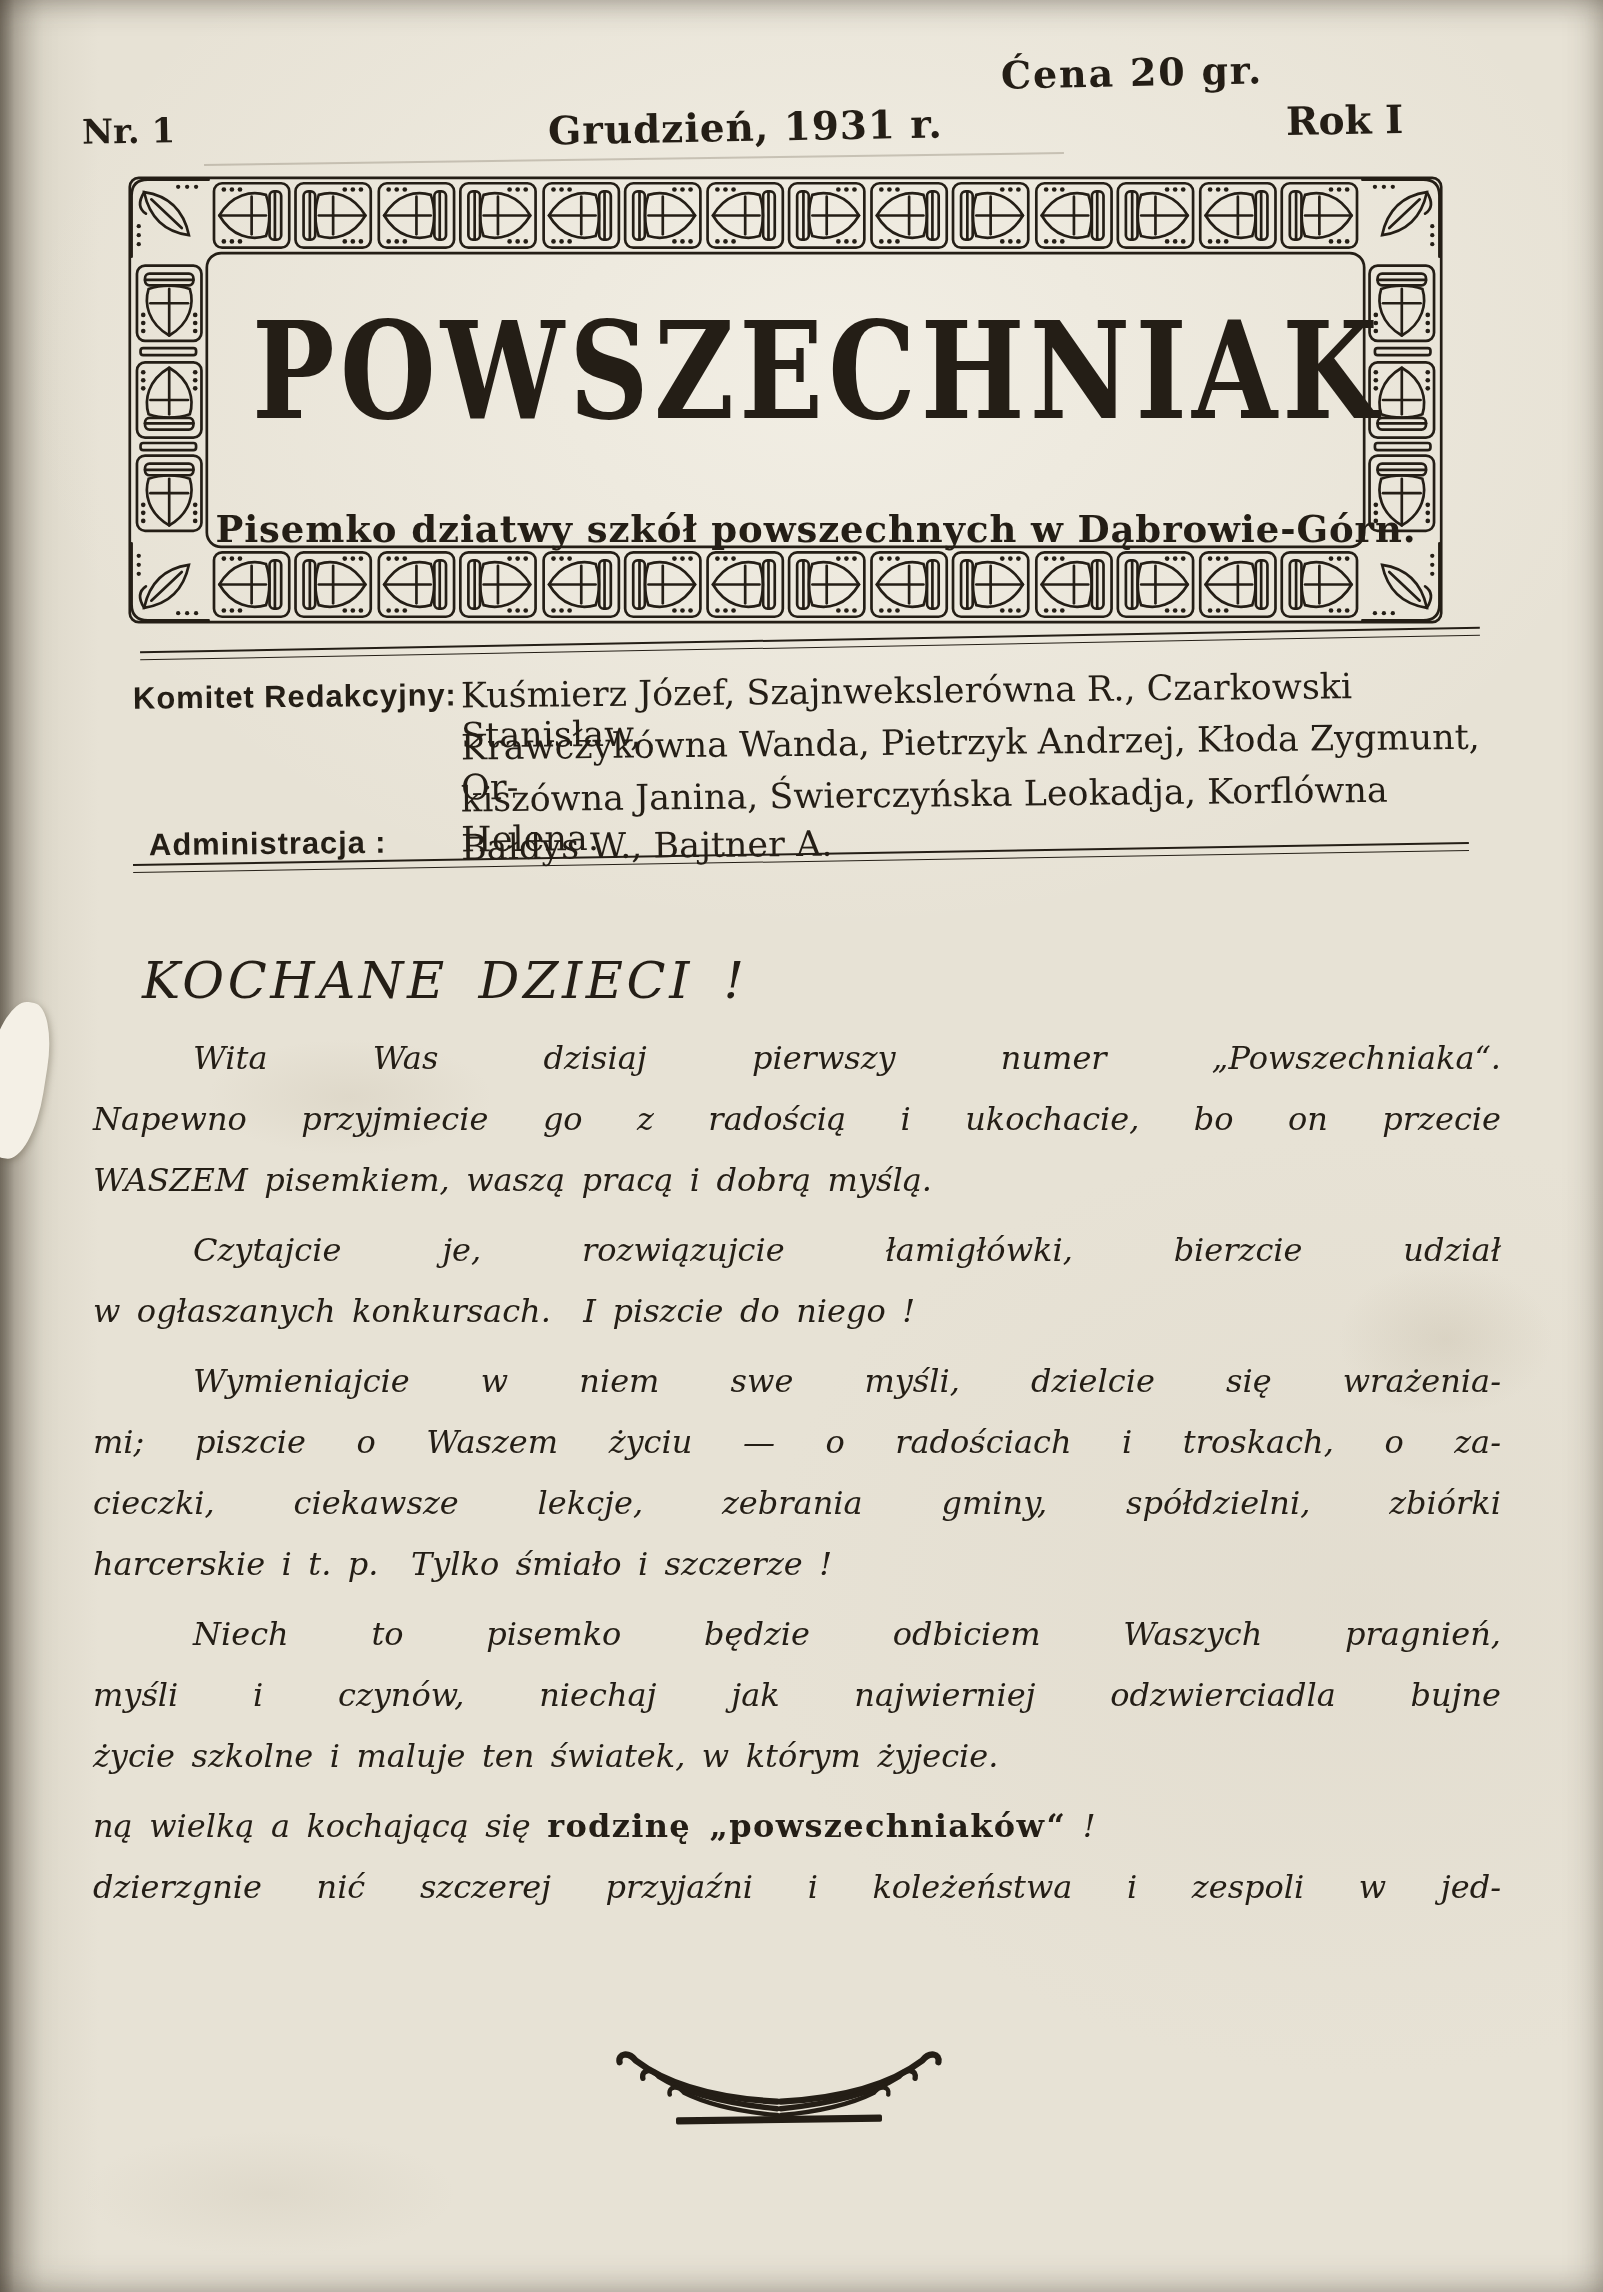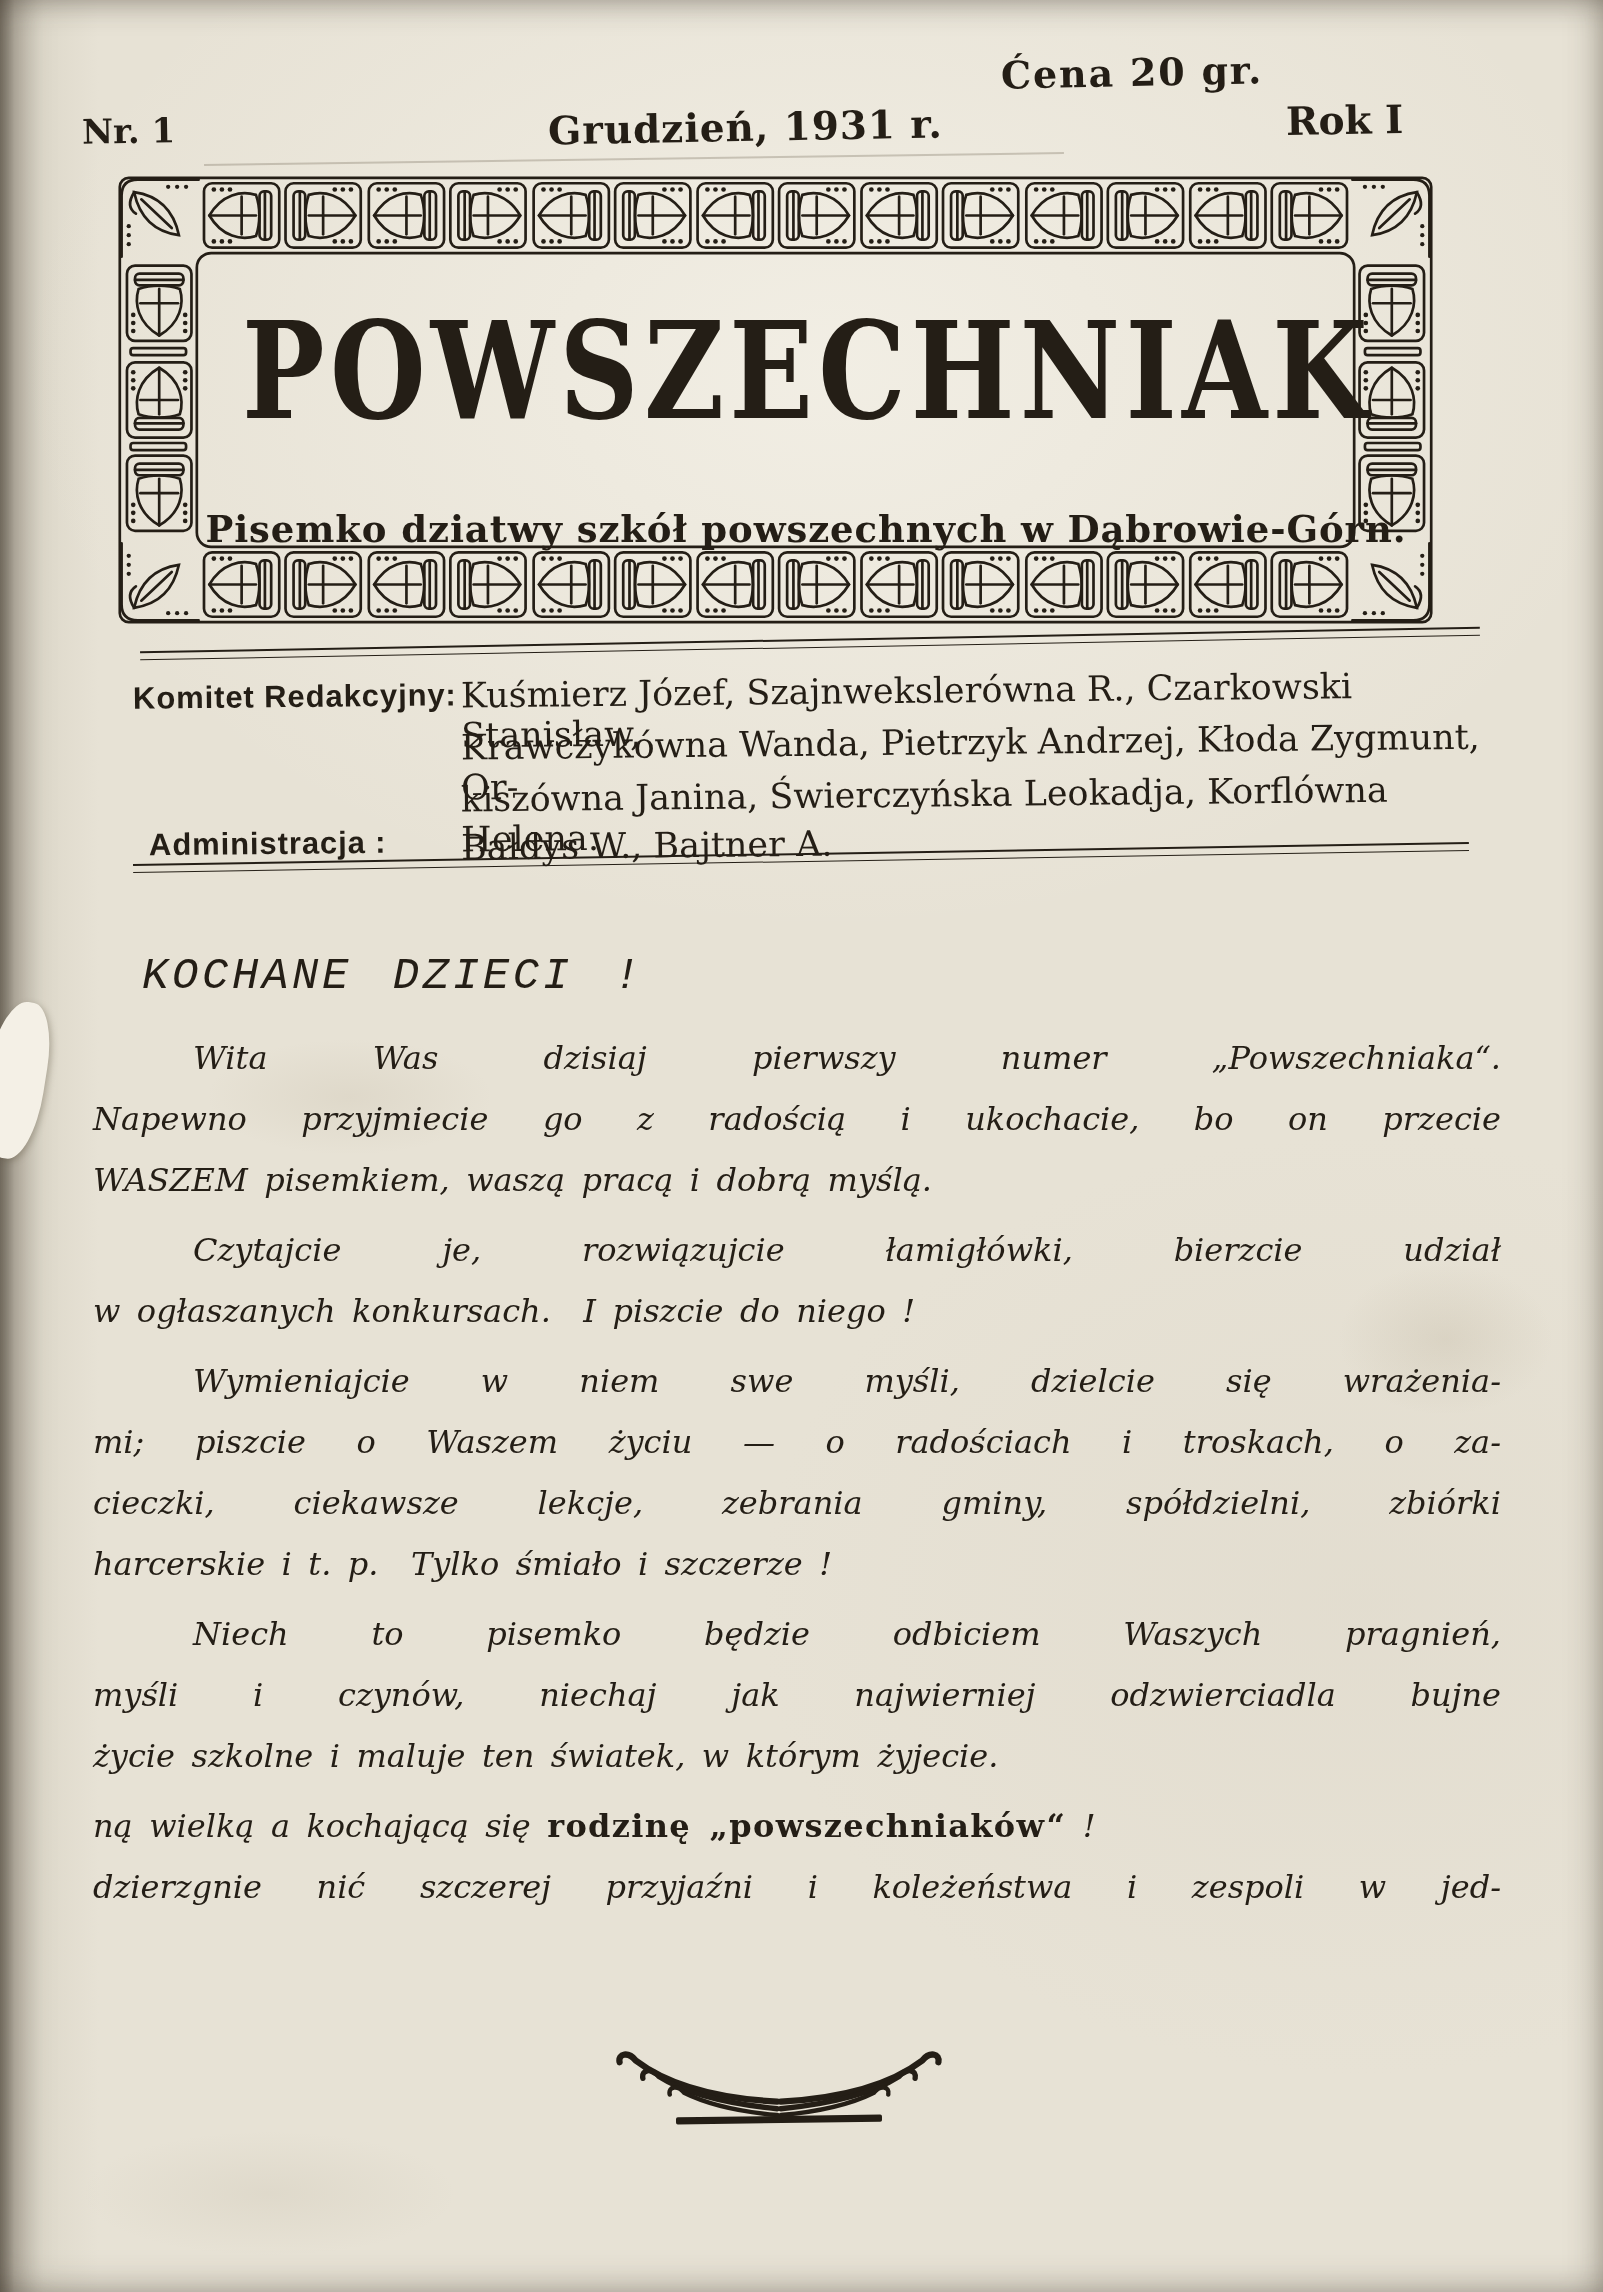--- a/index.html
+++ b/index.html
@@ -32,21 +32,21 @@
   .stain3 { position:absolute; left:81px; top:2131px; width:376px; height:125px; border-radius:50%;
     background:radial-gradient(closest-side, rgba(150,138,112,.10), rgba(150,138,112,0)); }
 
   
   .price  { position:absolute; left:1001px; top:50px;  font-size:38px; font-weight:bold; letter-spacing:1.8px; transform:rotate(-1.2deg); }
   .issue  { position:absolute; left:82px;  top:111px; font-size:34px; font-weight:bold; transform:rotate(-1deg); }
   .date   { position:absolute; left:548px; top:104px; font-size:39px; font-weight:bold; letter-spacing:0.9px; transform:rotate(-1deg); }
   .volume { position:absolute; left:1286px; top:97px; font-size:39px; font-weight:bold; transform:rotate(-1deg); }
 
   
-  .masthead { position:absolute; left:118px; top:176px; width:1376px; height:448px; }
+  .masthead { position:absolute; left:128px; top:176px; width:1376px; height:448px; }
   .frame { position:absolute; left:0; top:0; width:1315px; height:448px; }
   .frame .o { fill:none; stroke:#241e16; stroke-width:3; stroke-linecap:round; }
   .frame .d { fill:#241e16; stroke:none; }
   .title-wrap { position:absolute; left:0; top:125px; width:100%; text-align:center; }
   .title-text { display:inline-block; font-size:134px; line-height:1.05; font-weight:bold;
     letter-spacing:6.3px; transform:scaleX(.82); transform-origin:center; white-space:nowrap; }
   .subtitle { position:absolute; left:0; top:303px; width:100%; text-align:center;
     font-size:37px; font-weight:bold; letter-spacing:0.9px;margin-top:28px; }
 
   
@@ -56,22 +56,22 @@
 
   
   .elabel { position:absolute; font-family:"Liberation Sans", sans-serif; font-weight:bold;
     font-size:31px; letter-spacing:0.9px; transform:rotate(-.6deg); }
   .committee-label { left:133px; top:679px; }
   .admin-label { left:149px; top:826px; }
   .enames { position:absolute; left:461px; width:1039px; font-size:35px; transform:rotate(-.6deg); }
   .n1 { top:670px; } .n2 { top:722px; } .n3 { top:774px; } .n4 { top:822px; }
 
   
-  .heading { position:absolute; left:142px; top:951px; margin:0; font-size:44px; font-weight:normal;
-    font-style:italic; letter-spacing:3.6px; word-spacing:10.7px; transform:rotate(-.4deeg);font-family:Liberation Mono, monospace; }
+  .heading { position:absolute; left:142px; top:951px; margin:0; font-size:51px; font-weight:normal;
+    font-style:italic; letter-spacing:3.6px; word-spacing:10.7px; transform:rotate(-.4deeg); }
   .article-body { position:absolute; left:93px; top:1028px; width:1408px; font-style:italic; }
   .para { margin:0 0 9px 0; }
   .pl { font-size:32px; line-height:61px; height:61px; word-spacing:6.3px;
     text-align:justify; text-align-last:justify; }
   .pl.first { text-indent:100px; }
   .pl.last { text-align:center; text-align-last:left; }
   .emph { font-style:normal; font-weight:bold; letter-spacing:1.3px; }
 
   .flourish { position:absolute; left:573px; top:2046px; width:412px; height:79px; }
   .flourish path { fill:none; stroke:#241e16; stroke-linecap:round; }

